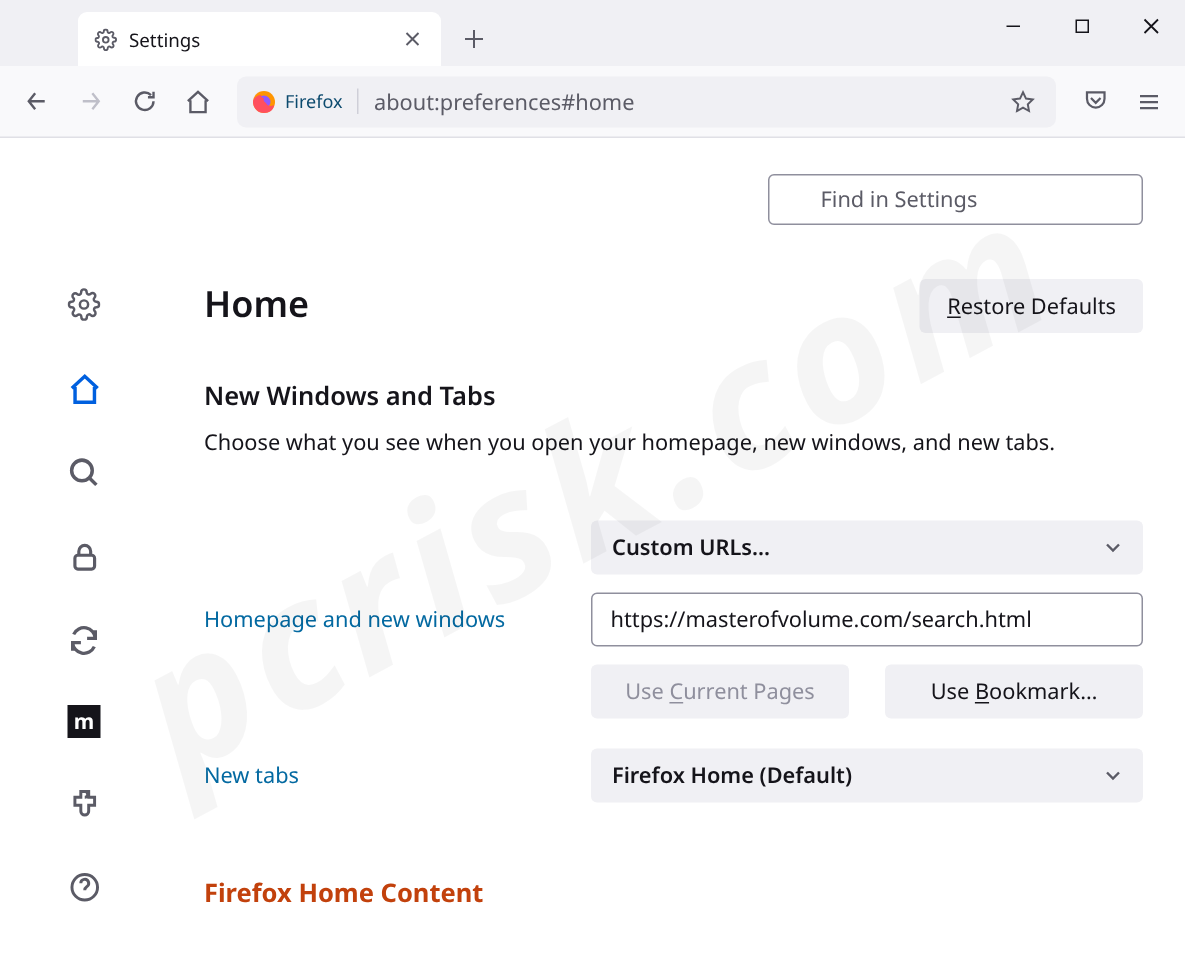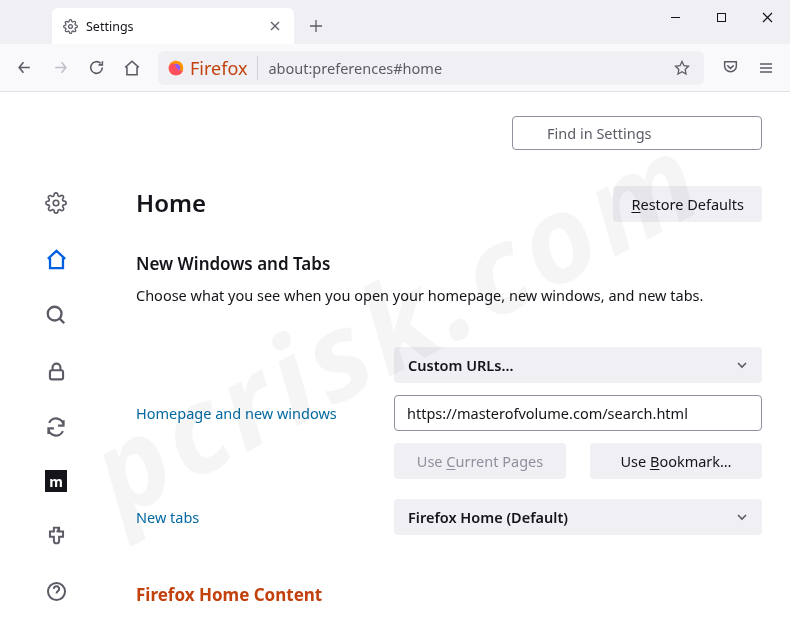--- a/index.html
+++ b/index.html
@@ -13,21 +13,21 @@
 .tab-close { width: 18px; height: 18px; display: flex; align-items: center; justify-content: center; color: #5b5b66; cursor: pointer; }
 .newtab { width: 32px; height: 32px; display: flex; align-items: center; justify-content: center; margin-left: 6px; margin-bottom: 2px; color: #5b5b66; cursor: pointer; }
 .window-controls { position: absolute; right: 0; top: 0; display: flex; }
 .win-btn { width: 46px; height: 34px; display: flex; align-items: center; justify-content: center; color: #15141a; cursor: pointer; }
 
 
 .navbar { height: 48px; background: #f9f9fb; display: flex; align-items: center; padding: 0 8px; gap: 4px; border-bottom: 1px solid #e0e0e6; }
 .nav-btn { width: 32px; height: 32px; display: flex; align-items: center; justify-content: center; color: #5b5b66; border-radius: 4px; cursor: pointer; }
 .nav-btn.disabled { color: #bfbfc9; cursor: default; }
 .urlbar { flex: 1; height: 34px; background: #f0f0f4; border-radius: 6px; display: flex; align-items: center; padding: 0 10px; gap: 10px; margin: 0 6px; }
-.urlbar-firefox { display:flex; align-items:center; gap:6px; font-size:18px; color:#c2410c; padding-right:10px; border-right: 1px solid #cfcfd8;}
+.urlbar-firefox { display:flex; align-items:center; gap:6px; font-size:12px; color:#0c4a6e; padding-right:10px; border-right: 1px solid #cfcfd8;}
 .ff-logo { width:16px; height:16px; }
 .urlbar-text { font-size: 14.5px; color: #5b5b66; flex:1; }
 .urlbar-star { width:24px; height:24px; display:flex; align-items:center; justify-content:center; color:#5b5b66; cursor:pointer;}
 
 
 .content { display: flex; height: calc(100% - 92px); }
 .sidebar { width: 112px; padding-top: 98px; display: flex; flex-direction: column; align-items: center; gap: 30px; }
 .sidebar-item { width: 26px; height: 26px; display: flex; align-items: center; justify-content: center; color: #5b5b66; cursor: pointer; }
 .sidebar-item.active { color: #0060df; }
 .sidebar-ext { width:22px; height:22px; background:#15141a; color:#fff; display:flex; align-items:center; justify-content:center; font-weight:bold; font-size:14px; font-family: Georgia, serif;}

